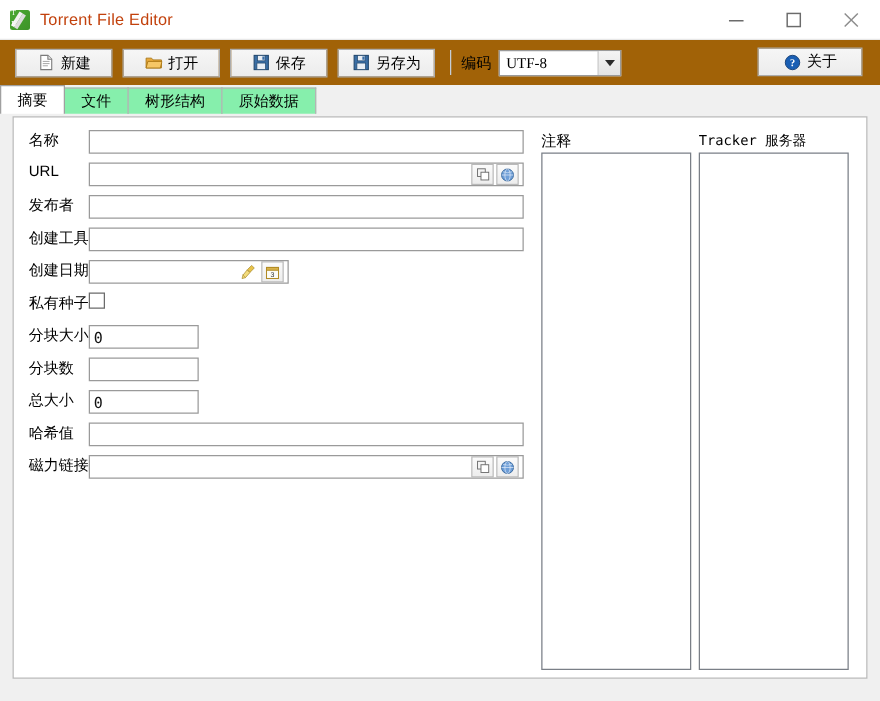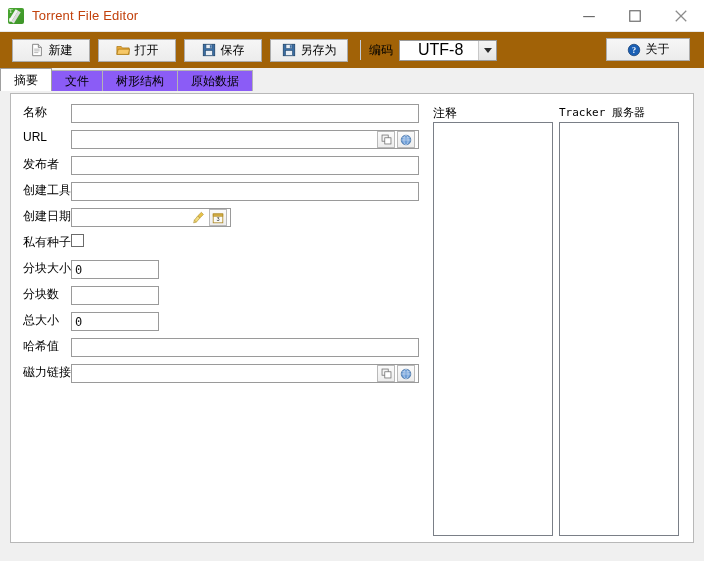--- a/index.html
+++ b/index.html
@@ -126,23 +126,23 @@
     width: 98px;
     height: 21px;
     border: 1px solid #9a9a9a;
     background: #ffffff;
     display: flex;
     align-items: center;
     position: relative;
     box-sizing: border-box;
   }
   .combo .val {
-    padding-left: 18px;
-    font-family: Liberation Sans, sans-serif;
-    font-size: 16px;
+    padding-left: 5px;
+    font-family: Liberation Serif, serif;
+    font-size: 12px;
   }
   .combo .arrowbox {
     position: absolute;
     right: 0; top: 0; bottom: 0;
     width: 17px;
     background: linear-gradient(180deg,#f4f4f4,#e4e4e4);
     border-left: 1px solid #c8c8c8;
     display: flex;
     align-items: center;
     justify-content: center;
@@ -178,21 +178,21 @@
     z-index: 3;
   }
   .tab {
     height: 21px;
     padding: 0 13px;
     font-size: 12px;
     display: flex;
     align-items: center;
     border: 1px solid #b4b4b4;
     border-bottom: none;
-    background: #8b5cf6;
+    background: #86efac;
     box-sizing: border-box;
     margin-right: -1px;
   }
   .tab.active {
     background: #ffffff;
     height: 23px;
     border-color: #a0a0a0;
     position: relative;
     z-index: 2;
   }

